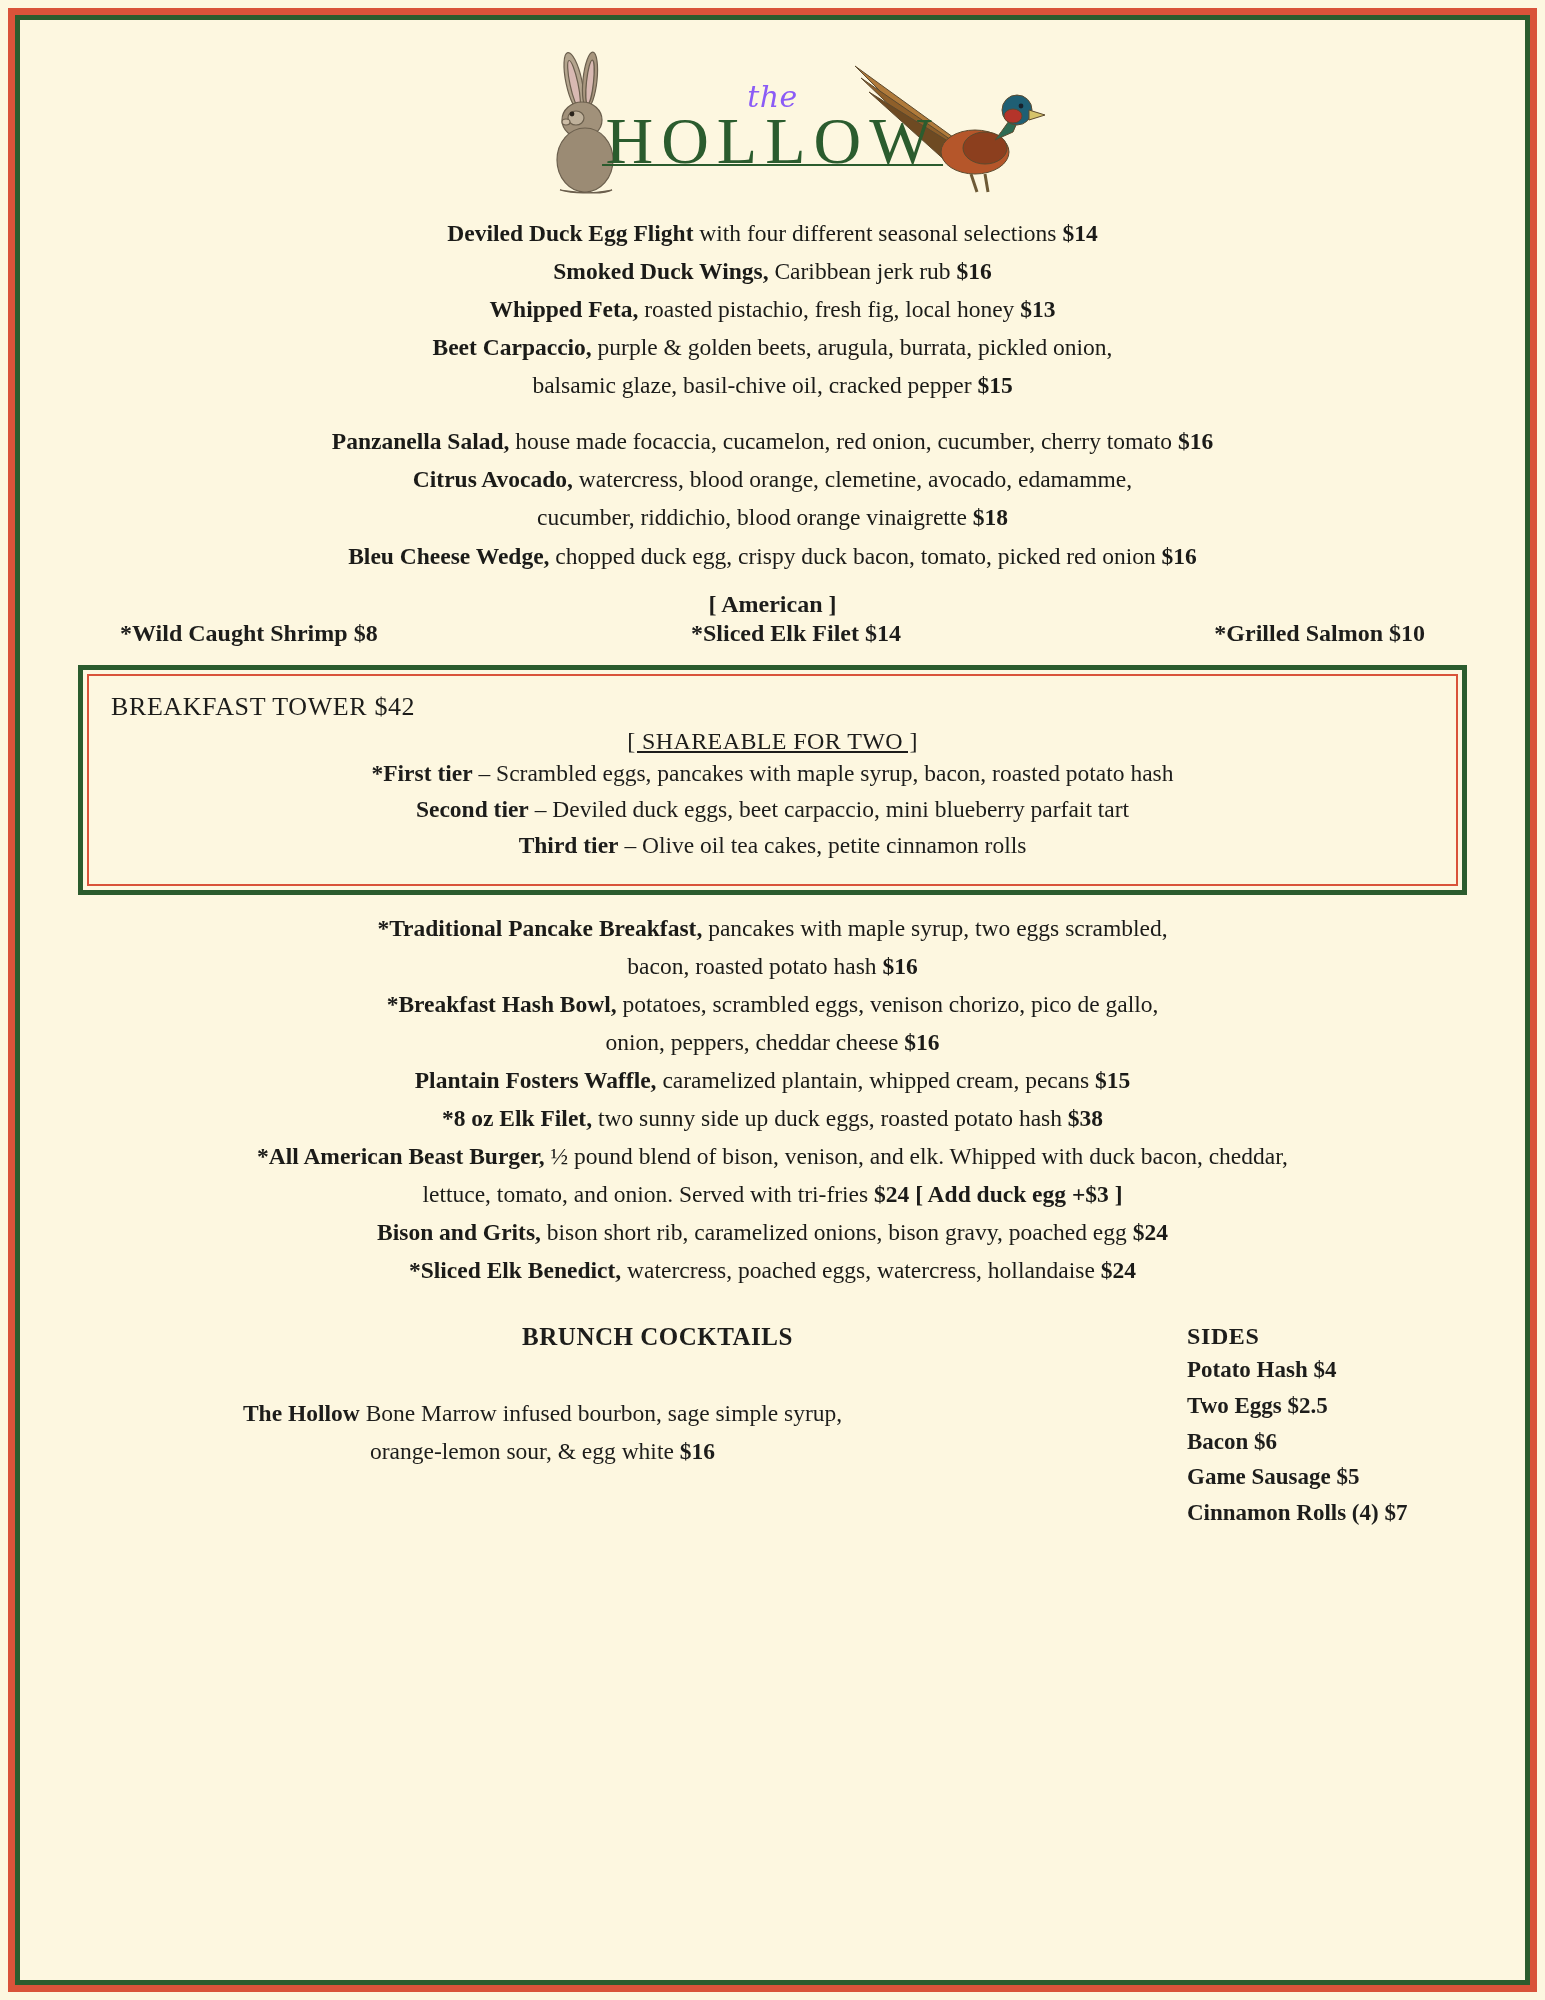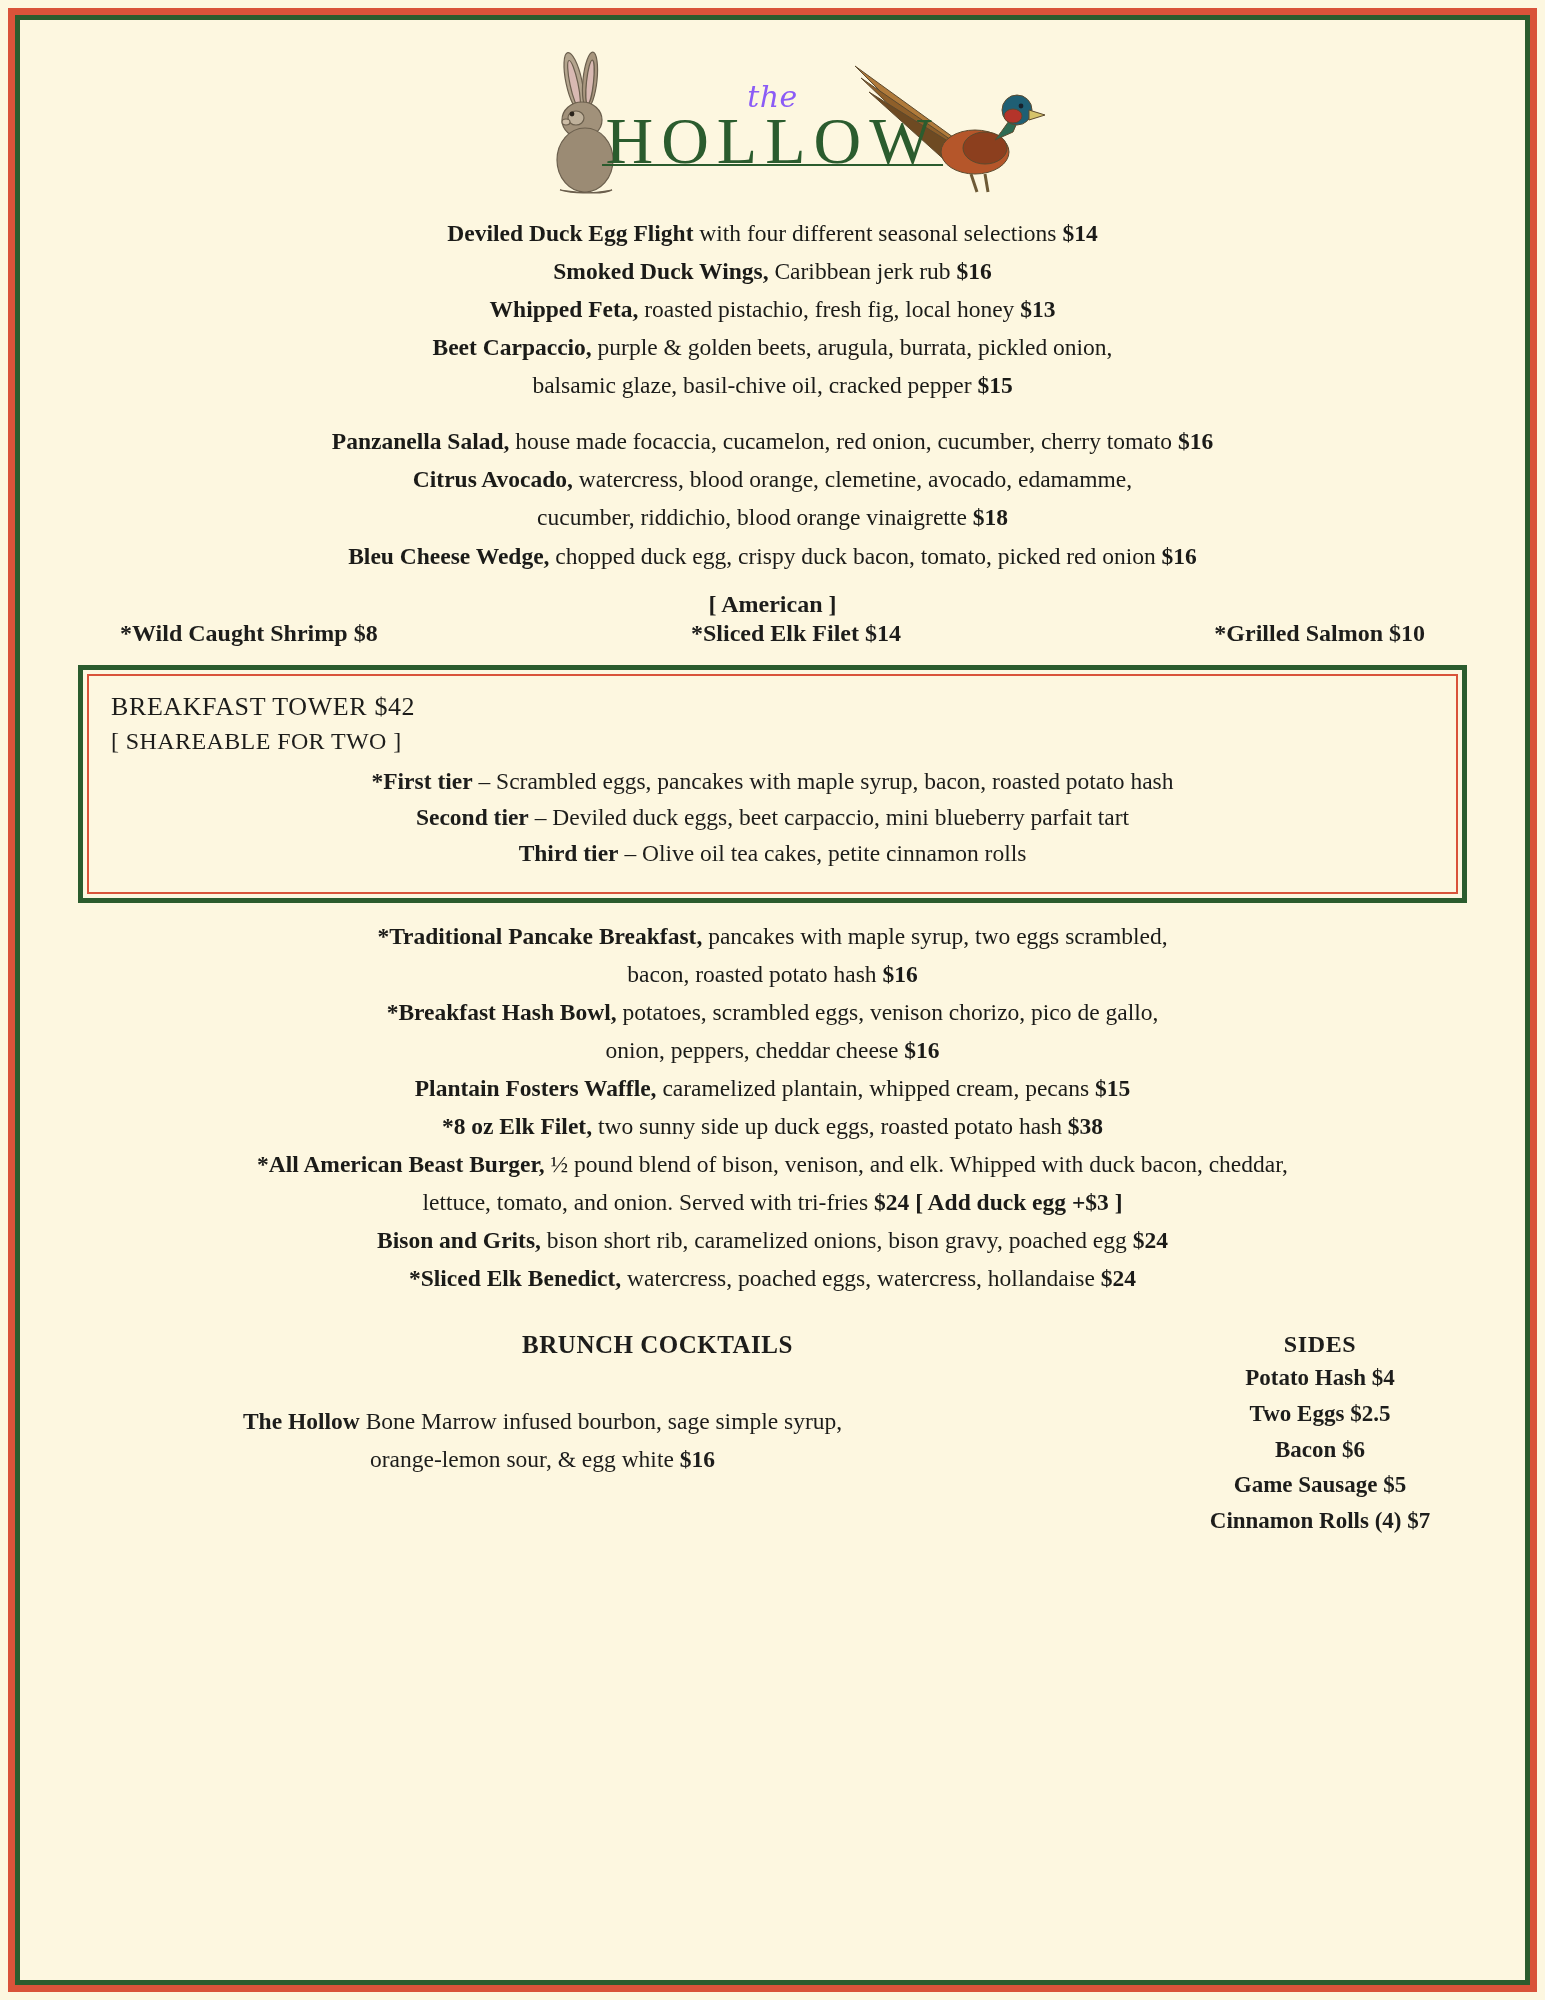--- a/index.html
+++ b/index.html
@@ -124,24 +124,24 @@
     border: 2px solid #d9533a;
     padding: 16px 22px 20px 22px;
     box-sizing: border-box;
   }
   .tower-title {
     font-size: 26px;
     letter-spacing: 0.6px;
     margin-bottom: 6px;
   }
   .tower-sub {
-    text-align: left;
+    text-align: center;
     font-size: 24px;
     letter-spacing: 0.4px;
-    margin-bottom: 8px;
+    text-decoration: underline;
   }
   .tower-line {
     text-align: center;
     font-size: 23.5px;
     line-height: 1.55;
   }
 
   
   .bottom-area {
     position: relative;
@@ -156,24 +156,23 @@
   }
   .cocktail-line {
     text-align: center;
     font-size: 23.5px;
     line-height: 1.6;
   }
   .cocktail-block { margin-top: 44px; padding-right: 230px; }
 
   .sides {
     position: absolute;
-    right: 20px;
+    right: 8px;
     top: 0;
     width: 290px;
-    text-align: center;
   }
   .sides-title {
     font-weight: bold;
     font-size: 24px;
     letter-spacing: 0.6px;
     margin-bottom: 2px;
   }
   .sides-item {
     font-weight: bold;
     font-size: 23px;

